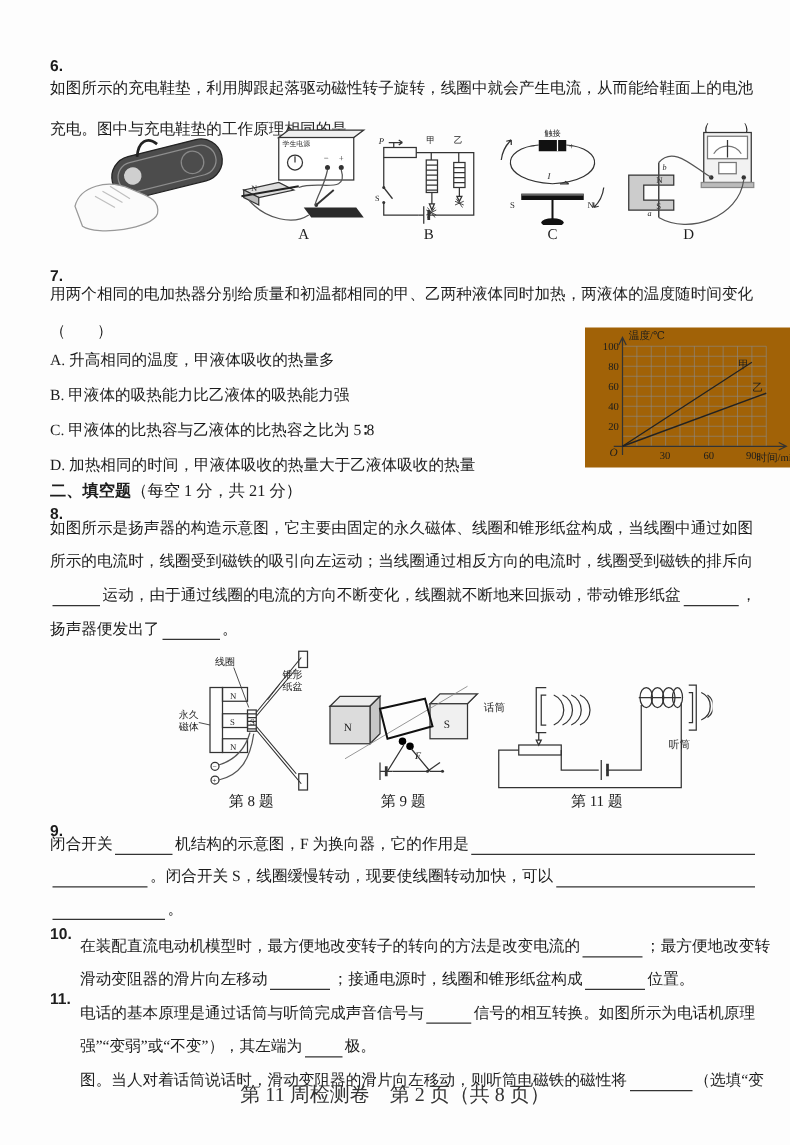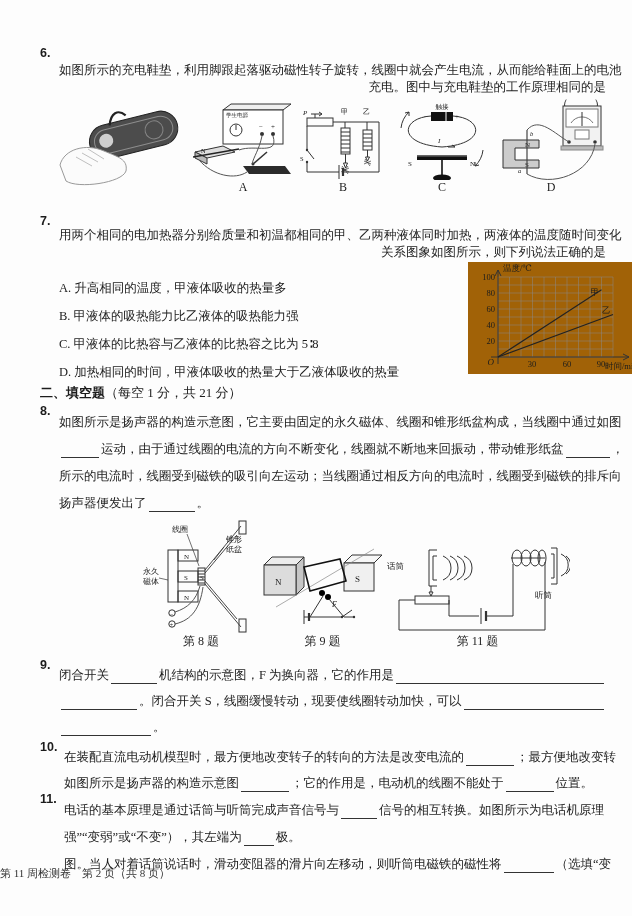--- a/index.html
+++ b/index.html
@@ -1,33 +1,33 @@
 <!DOCTYPE html>
 <html><head>
 <meta charset="utf-8">
 <style>
   html,body{margin:0;padding:0;background:#e8e8e8;}
   .page{position:relative;width:632px;height:916px;background:#fdfdfd;margin:0 auto;
         font-family:"Liberation Serif","DejaVu Serif",serif;color:#1c1c1c;font-size:12.5px;overflow:hidden;}
   .q{position:absolute;left:40px;right:26px;}
   .qnum{position:absolute;left:0;top:0;font-weight:bold;font-family:"Liberation Sans","DejaVu Sans",sans-serif;}
-  .qbody{margin-left:19px;}
+  .qbody{}
   .qbody.wide{margin-left:24px;}
   .qline{display:flex;align-items:flex-end;white-space:nowrap;}
   .qline>span{display:inline-block;}
-  .spread{justify-content:space-between;flex-direction:column;}
+  .spread{justify-content:space-between;}
   .blank{border-bottom:1px solid #333;height:15px;flex:0 0 auto;margin:0 2px;}
   .blank.grow{flex:1 1 auto;}
   .opt{white-space:nowrap;}
   .figrow{position:absolute;display:flex;align-items:flex-end;}
   figure{margin:0;text-align:center;}
   figcaption{font-size:12px;line-height:15px;}
   .sechead{position:absolute;left:40px;top:384px;font-size:13px;}
   .sechead b{font-family:Liberation Mono, monospace;}
-  .footer{position:absolute;left:0;right:0;top:866px;font-size:11px;color:#333;}
+  .footer{position:absolute;left:0;right:0;top:866px;text-align:center;font-size:16px;color:#333;}
   svg{display:block;}
   svg text{font-family:"Liberation Serif","DejaVu Serif",serif;fill:#1c1c1c;}
   .thin{stroke:#333;stroke-width:1;fill:none;}
   .wire{stroke:#555;stroke-width:1;fill:none;}
 </style>
 </head>
 <body>
 
 <div class="page">
 
@@ -158,21 +158,20 @@
     </figure>
   </div>
 
   <div class="q" style="top:214px">
     <span class="qnum">7.</span>
     <div class="qbody">
       <div class="qline" style="height:30px">
           <span>用两个相同的电加热器分别给质量和初温都相同的甲、乙两种液体同时加热，两液体的温度随时间变化</span>
         </div>
       <div class="qline spread" style="height:30px">
-        <span>关系图象如图所示，则下列说法正确的是</span>
         <span>（　　）</span>
       </div>
       <div class="opt" style="line-height:28px">A. 升高相同的温度，甲液体吸收的热量多</div>
       <div class="opt" style="line-height:28px">B. 甲液体的吸热能力比乙液体的吸热能力强</div>
       <div class="opt" style="line-height:28px">C. 甲液体的比热容与乙液体的比热容之比为 5∶8</div>
       <div class="opt" style="line-height:28px">D. 加热相同的时间，甲液体吸收的热量大于乙液体吸收的热量</div>
     </div>
   </div>
 
   <div style="position:absolute;left:468px;top:262px;background:#a16207">
@@ -202,28 +201,28 @@
     <b>二、填空题</b><span>（每空 1 分，共 21 分）</span>
   </div>
 
   <div class="q" style="top:404px">
     <span class="qnum">8.</span>
     <div class="qbody">
       <div class="qline" style="height:27px">
           <span>如图所示是扬声器的构造示意图，它主要由固定的永久磁体、线圈和锥形纸盆构成，当线圈中通过如图</span>
         </div>
       <div class="qline" style="height:27px">
+          <span>所示的电流时，线圈受到磁铁的吸引向左运动；当线圈通过相反方向的电流时，线圈受到磁铁的排斥向</span>
+        </div>
+      <div class="qline" style="height:27px">
         <span class="blank" style="width:38px"></span>
         <span>运动，由于通过线圈的电流的方向不断变化，线圈就不断地来回振动，带动锥形纸盆</span>
         <span class="blank" style="width:44px"></span>
         <span>，</span>
       </div>
-      <div class="qline" style="height:27px">
-          <span>所示的电流时，线圈受到磁铁的吸引向左运动；当线圈通过相反方向的电流时，线圈受到磁铁的排斥向</span>
-        </div>
       <div class="qline" style="height:27px">
         <span>扬声器便发出了</span>
         <span class="blank" style="width:46px"></span>
         <span>。</span>
       </div>
     </div>
   </div>
 
   <div class="figrow" style="top:520px;left:92px;width:478px;justify-content:flex-end">
 
@@ -332,23 +331,23 @@
 
   <div class="q" style="top:740px">
     <span class="qnum">10.</span>
     <div class="qbody wide">
       <div class="qline" style="height:26px">
         <span>在装配直流电动机模型时，最方便地改变转子的转向的方法是改变电流的</span>
         <span class="blank" style="width:48px"></span>
         <span>；最方便地改变转</span>
       </div>
       <div class="qline" style="height:26px">
-        <span>如图所示是扬声器的构造示意图</span>
+        <span>滑动变阻器的滑片向左移动</span>
         <span class="blank" style="width:48px"></span>
-        <span>；它的作用是，电动机的线圈不能处于</span>
+        <span>；接通电源时，线圈和锥形纸盆构成</span>
         <span class="blank" style="width:48px"></span>
         <span>位置。</span>
       </div>
     </div>
   </div>
 
   <div class="q" style="top:792px">
     <span class="qnum">11.</span>
     <div class="qbody wide">
       <div class="qline" style="height:27px">

